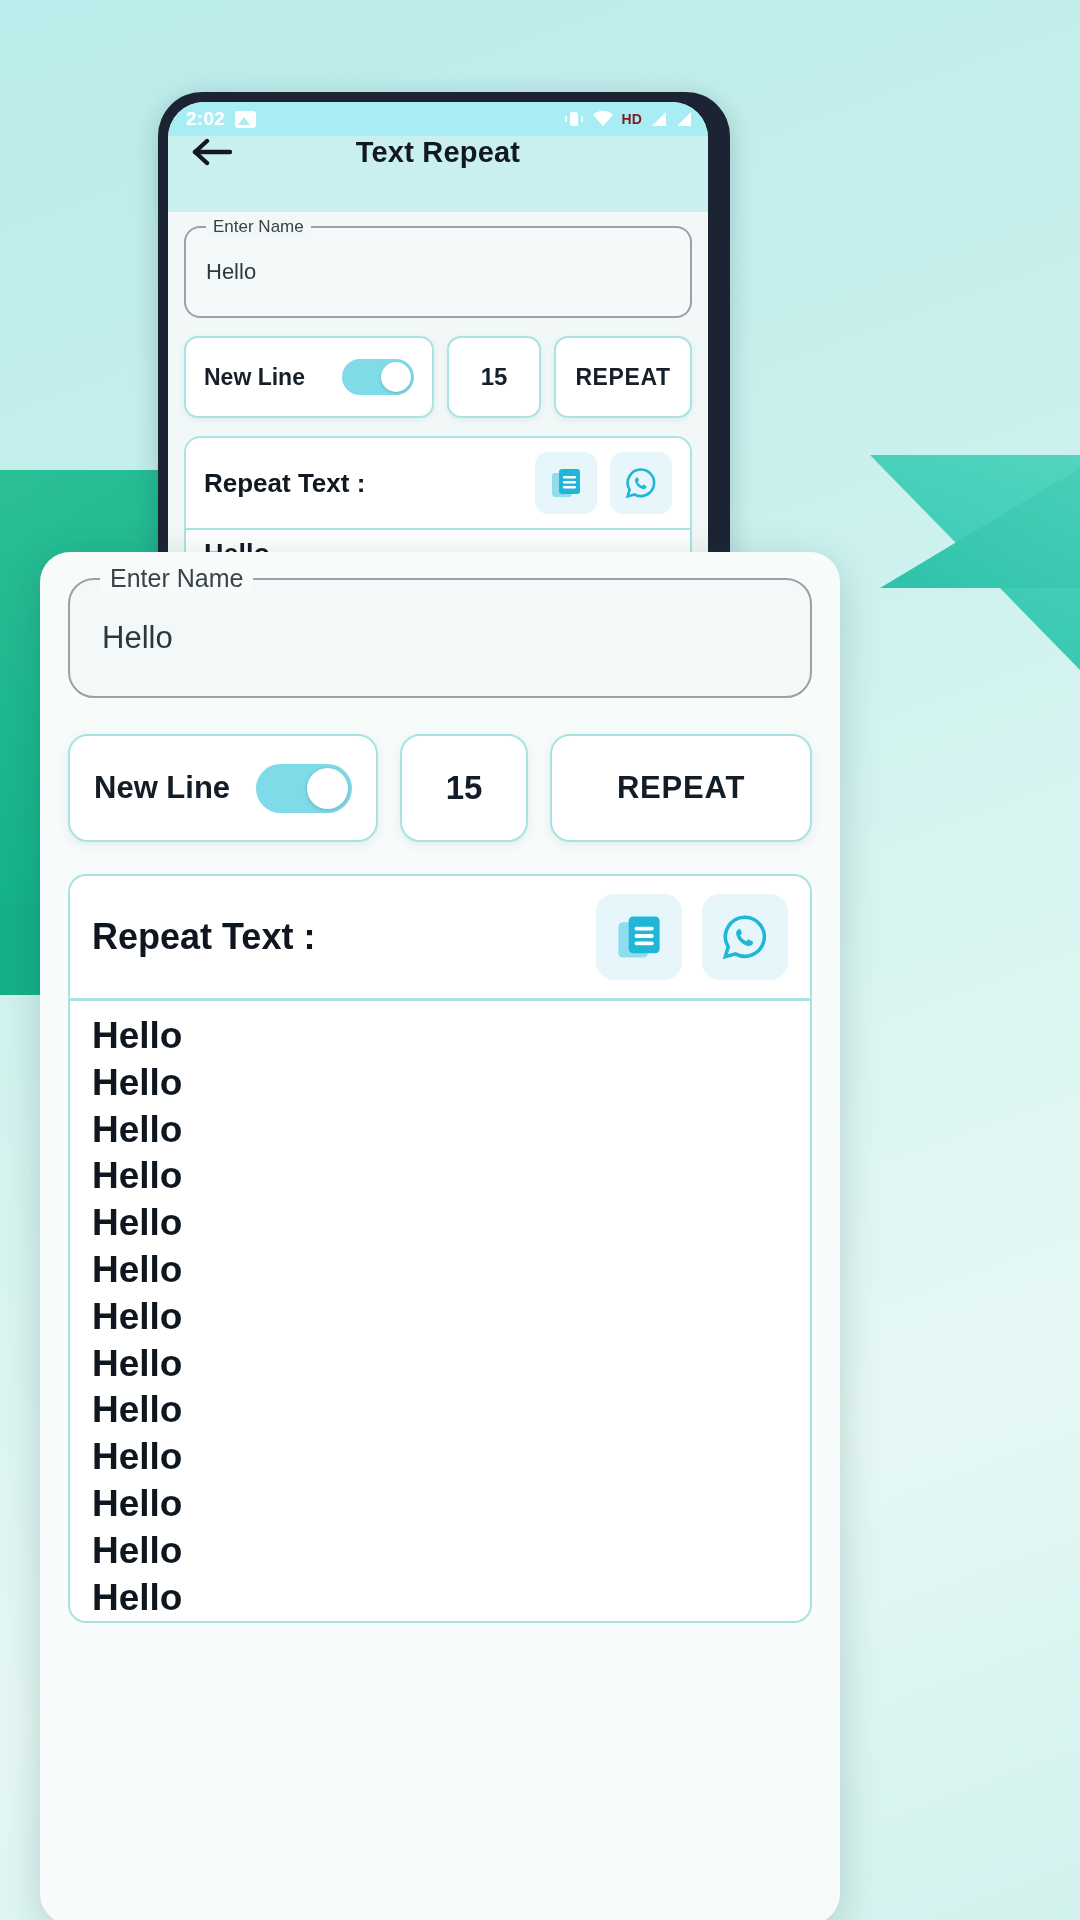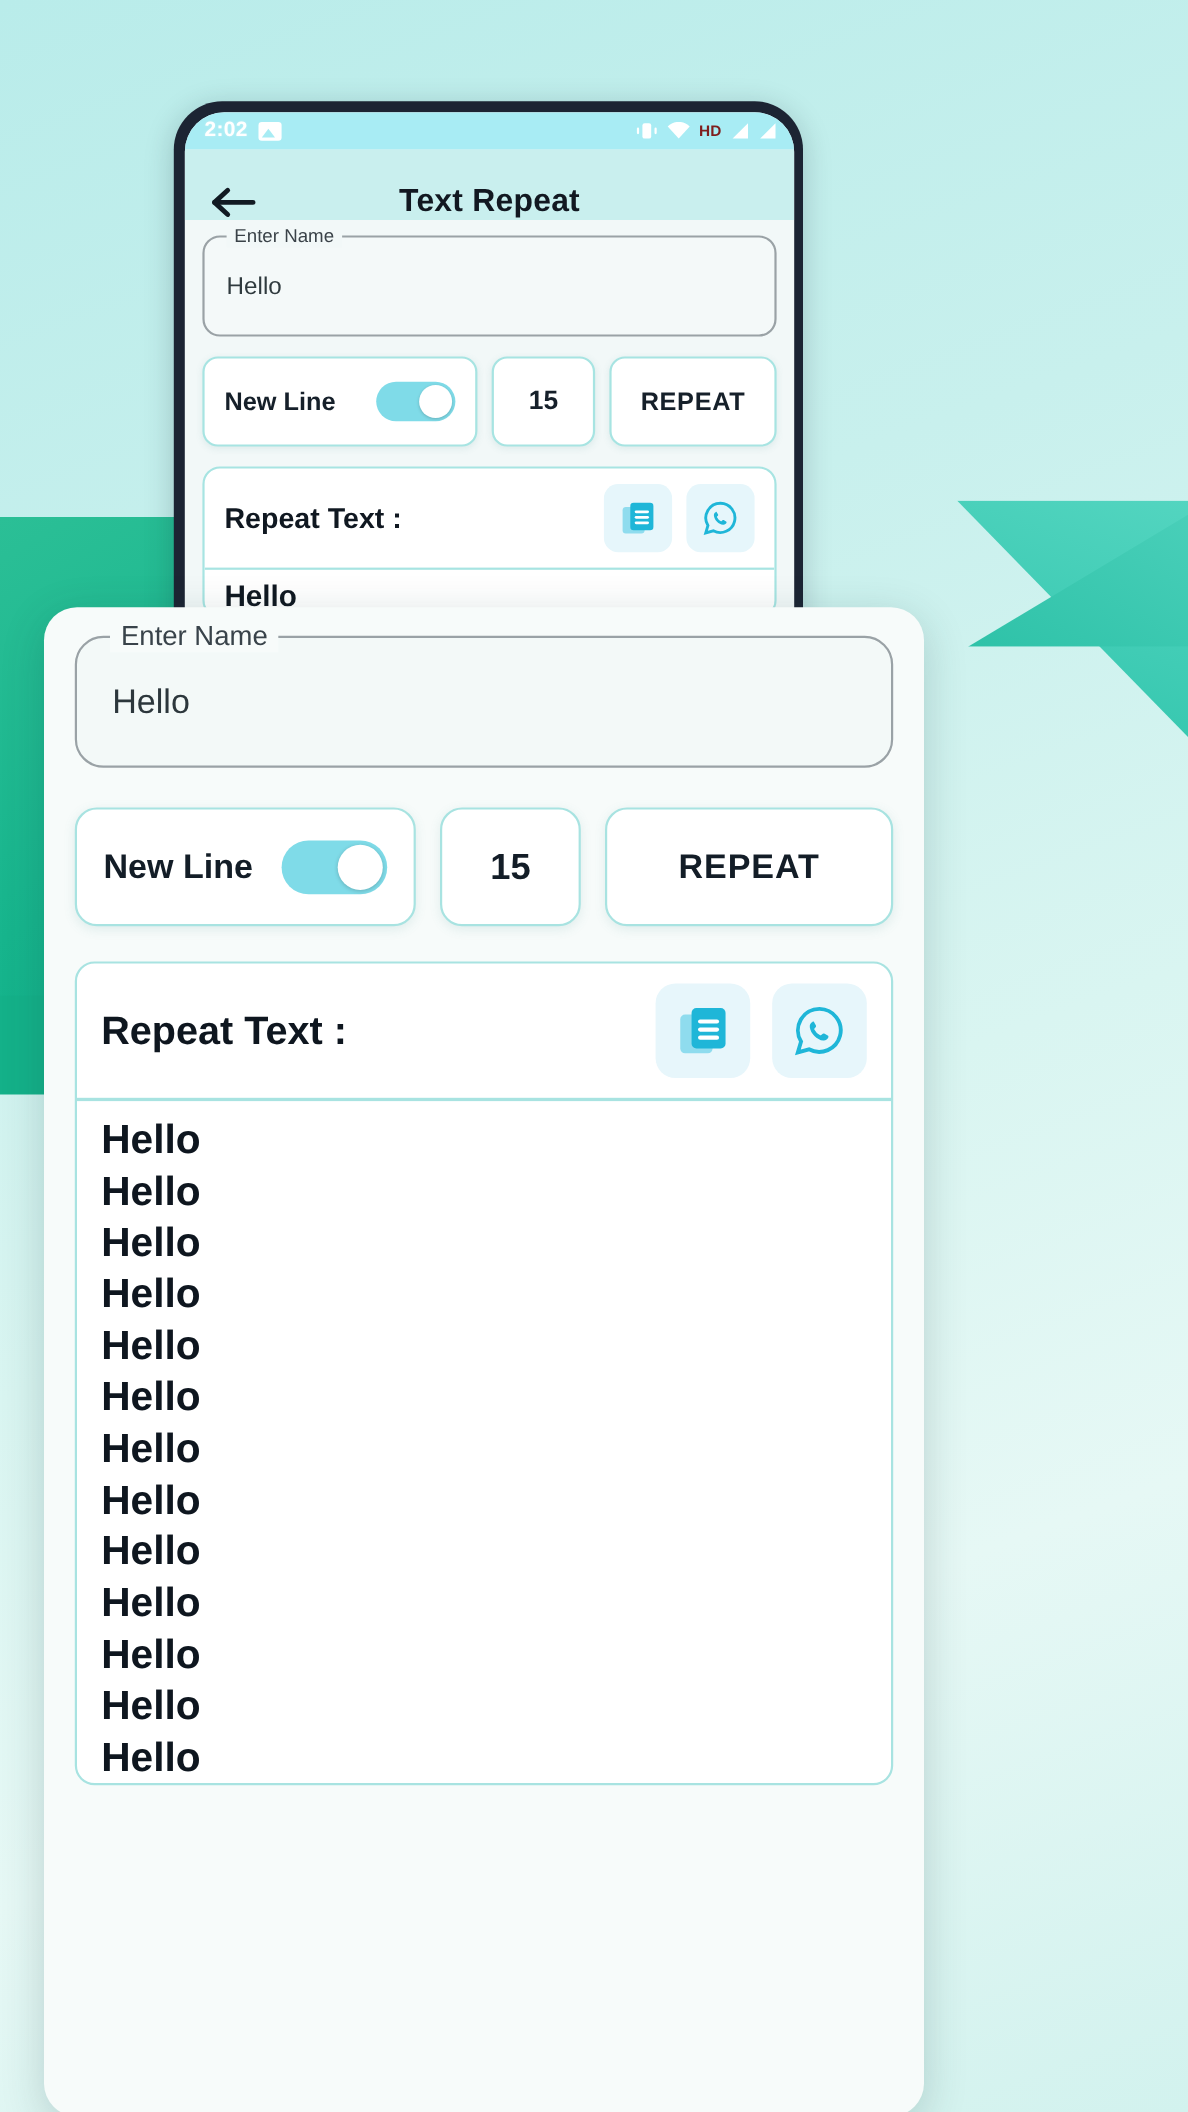--- a/index.html
+++ b/index.html
@@ -38,21 +38,21 @@
     clip-path: polygon(100% 0, 100% 100%, 0 100%);
   }
 
   
   #phone {
     position:absolute;
     left:158px; top:92px;
     width:572px; height:480px;
     background:#1c2433;
     border-radius:44px 44px 0 0;
-    padding:10px 8px 0 10px;
+    padding:10px 22px 0 10px;
     box-shadow: 0 6px 26px rgba(20,40,50,.22);
     overflow:hidden;
   }
   #phone-screen {
     width:100%; height:100%;
     background:#f2f8f8;
     border-radius:36px 36px 0 0;
     overflow:hidden;
     position:relative;
   }
@@ -76,23 +76,23 @@
     position:relative;
   }
   .img-icon::after{
     content:""; position:absolute; left:3px; bottom:3px;
     width:0;height:0;border-left:6px solid transparent;border-right:6px solid transparent;
     border-bottom:8px solid #a8ecf4;
   }
   .hd-text { font-size:14px; font-weight:700; color:#7f1d1d; letter-spacing:.2px; }
 
   #appbar {
-    height:64px;
+    height:76px;
     background:#c9efee;
-    display:flex; align-items:flex-end;
+    display:flex; align-items:flex-start;
     padding:0 24px;
     position:relative;
   }
   #appbar .back { width:44px; display:flex; align-items:center; }
   #appbar .title {
     position:absolute; left:0; right:0; text-align:center;
     font-size:29px; font-weight:700; color:#121821; letter-spacing:.2px;
   }
 
   #phone-body { padding:14px 16px 0 16px; }

